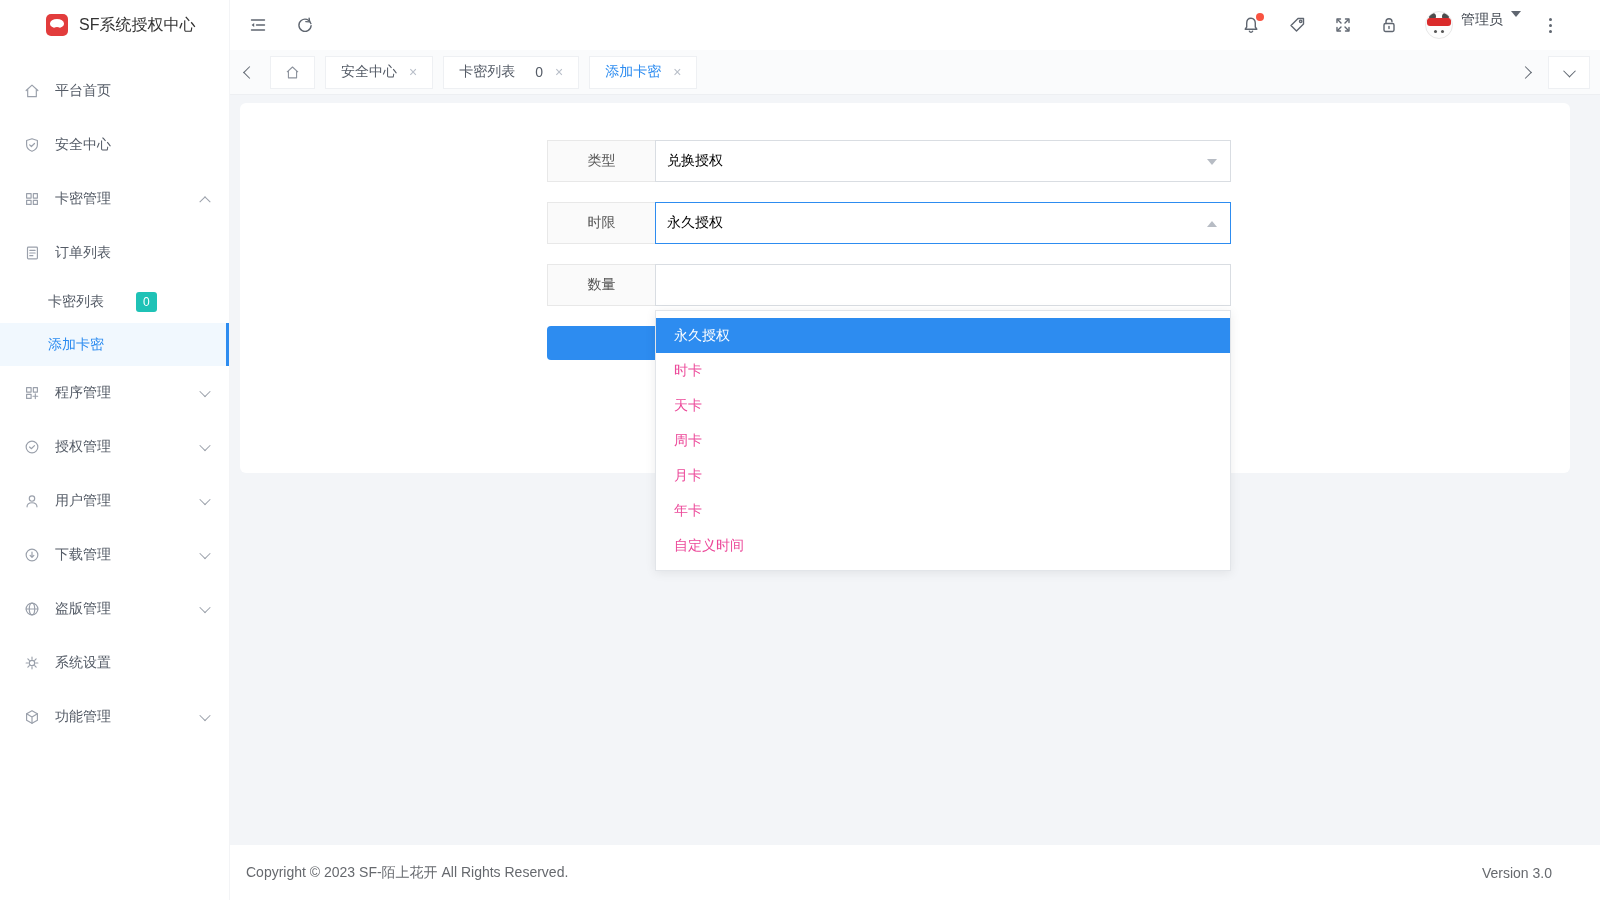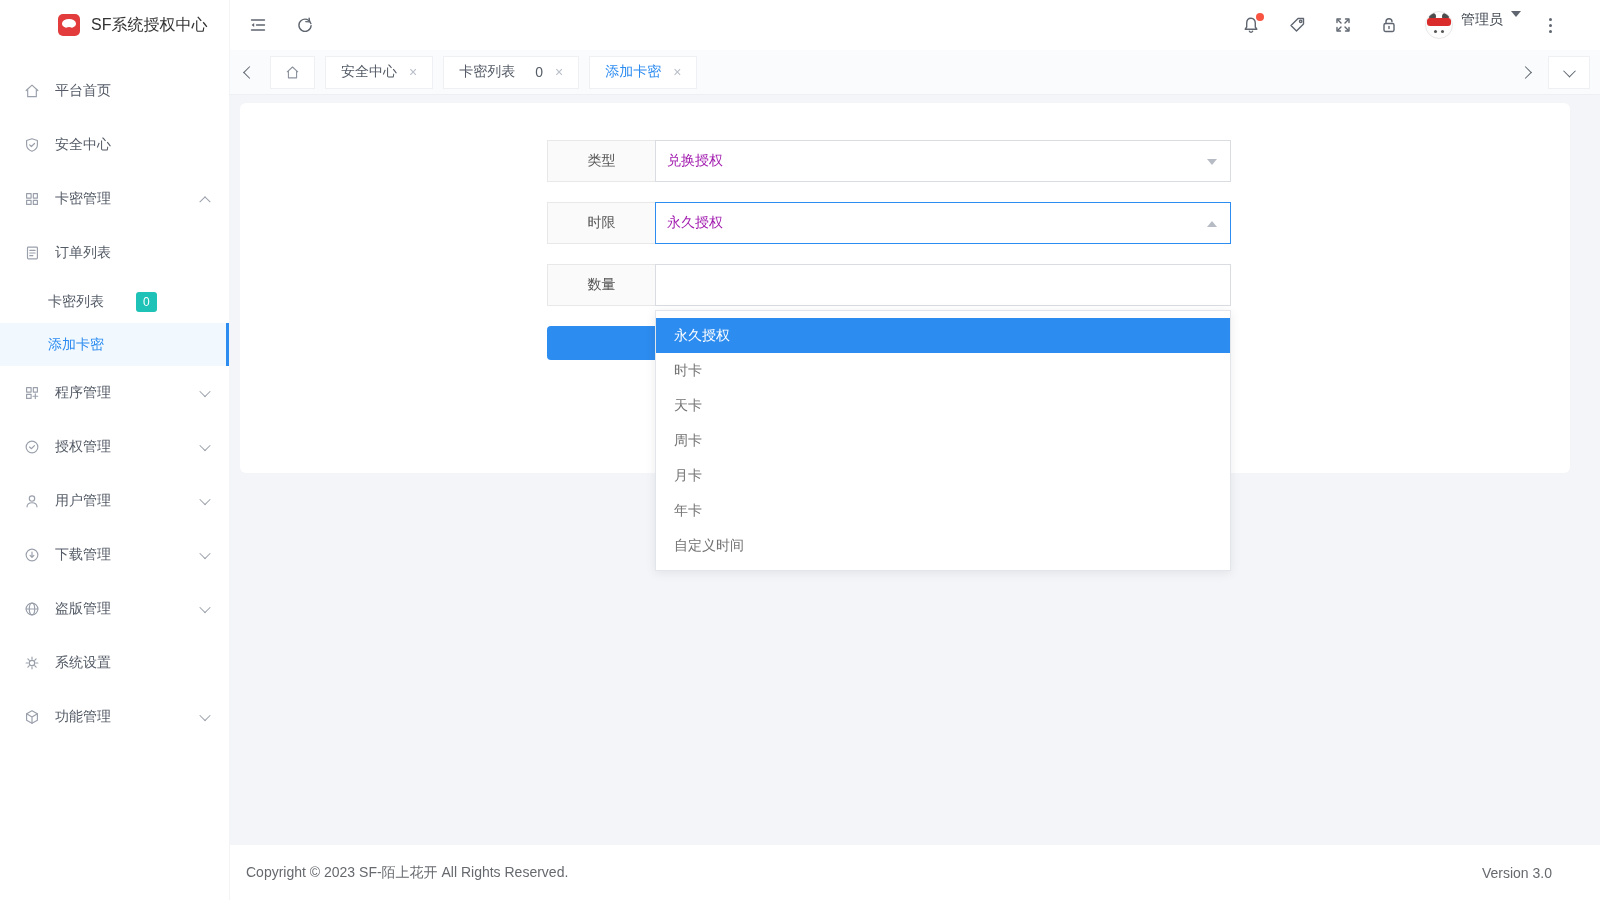--- a/index.html
+++ b/index.html
@@ -2,21 +2,21 @@
 <html><head>
 <meta charset="utf-8">
 <style>
   * { box-sizing: border-box; margin: 0; padding: 0; }
   html,body { width:1600px; height:900px; overflow:hidden;
     font-family:"Liberation Sans","DejaVu Sans",sans-serif; background:#fff; color:#555; }
 
   
   .sidebar { position:absolute; left:0; top:0; width:230px; height:900px; background:#fff;
     border-right:1px solid #f3f4f6; z-index:6; }
-  .logo { height:50px; display:flex; align-items:center; padding-left:58px; gap:11px; }
+  .logo { height:50px; display:flex; align-items:center; padding-left:46px; gap:11px; }
   .logo-icon { width:22px; height:22px; background:#e23c3c; border-radius:5px; position:relative; flex:0 0 auto;}
   .logo-icon i { position:absolute; left:4px; top:5px; width:14px; height:9px; background:#fff; border-radius:50% 50% 45% 45%; }
   .logo-icon b { position:absolute; left:8px; top:13px; width:6px; height:4px; background:#e23c3c; border-radius:50%; }
   .logo-title { font-size:16px; color:#333; white-space:nowrap; }
   .menu { padding-top:14px; }
   .menu-item { height:54px; display:flex; align-items:center; padding:0 20px 0 23px;
     font-size:14px; color:#545b66; cursor:pointer; }
   .mi-icon { width:18px; height:18px; margin-right:14px; flex:0 0 auto; }
   .mi-icon svg { width:18px; height:18px; stroke:#9aa0ab; fill:none; stroke-width:1.3; stroke-linecap:round; stroke-linejoin:round; }
   .chev { margin-left:auto; width:8px; height:8px; border-right:1.5px solid #9aa0aa; border-bottom:1.5px solid #9aa0aa; transform:rotate(45deg) translate(-1px,-1px); }
@@ -67,30 +67,30 @@
   .tab-spacer { flex:1; }
 
   
   .content { position:absolute; left:230px; top:95px; right:0; bottom:55px; background:#f3f5f8; }
   .card { position:absolute; left:10px; top:8px; width:1330px; height:370px; background:#fff; border-radius:6px; }
   .form { position:absolute; left:307px; top:37px; width:684px; }
   .frow { display:flex; height:42px; margin-bottom:20px; }
   .flabel { width:108px; background:#fafafa; border:1px solid #e8e8e8; border-right:none;
     display:flex; align-items:center; justify-content:center; font-size:14px; color:#555; }
   .fselect { flex:1; border:1px solid #d9dde2; background:#fff; display:flex; align-items:center;
-    padding:0 32px 0 11px; font-size:14px; color:#a21caf; position:relative; cursor:pointer; }
+    padding:0 32px 0 11px; font-size:14px; color:#000000; position:relative; cursor:pointer; }
   .fselect .scaret { position:absolute; right:13px; top:18px; width:0; height:0;
     border-left:5px solid transparent; border-right:5px solid transparent; border-top:6px solid #b7bcc4; }
   .fselect.focused { border-color:#2d8cf0; }
   .fselect.focused .scaret { border-top:none; border-bottom:6px solid #b7bcc4; }
   .submit-btn { display:block; margin-top:3px; width:684px; height:34px; background:#2d8cf0;
     border:none; border-radius:4px; cursor:pointer; }
   .dropdown-panel { position:absolute; left:108px; top:170px; width:576px; background:#fff;
     border:1px solid #e2e5e9; box-shadow:0 2px 10px rgba(0,0,0,.08); padding:7px 0; z-index:10; }
-  .option { height:35px; line-height:35px; padding-left:18px; font-size:14px; color:#737373; cursor:pointer; }
+  .option { height:35px; line-height:35px; padding-left:18px; font-size:14px; color:#ec4899; cursor:pointer; }
   .option.selected { background:#2d8cf0; color:#fff; }
 
   
   .footer { position:absolute; left:230px; right:0; bottom:0; height:55px; background:#fff;
     display:flex; align-items:center; justify-content:space-between; padding:0 48px 0 16px;
     font-size:14px; color:#66696e; }
 </style>
 </head>
 <body>
 

